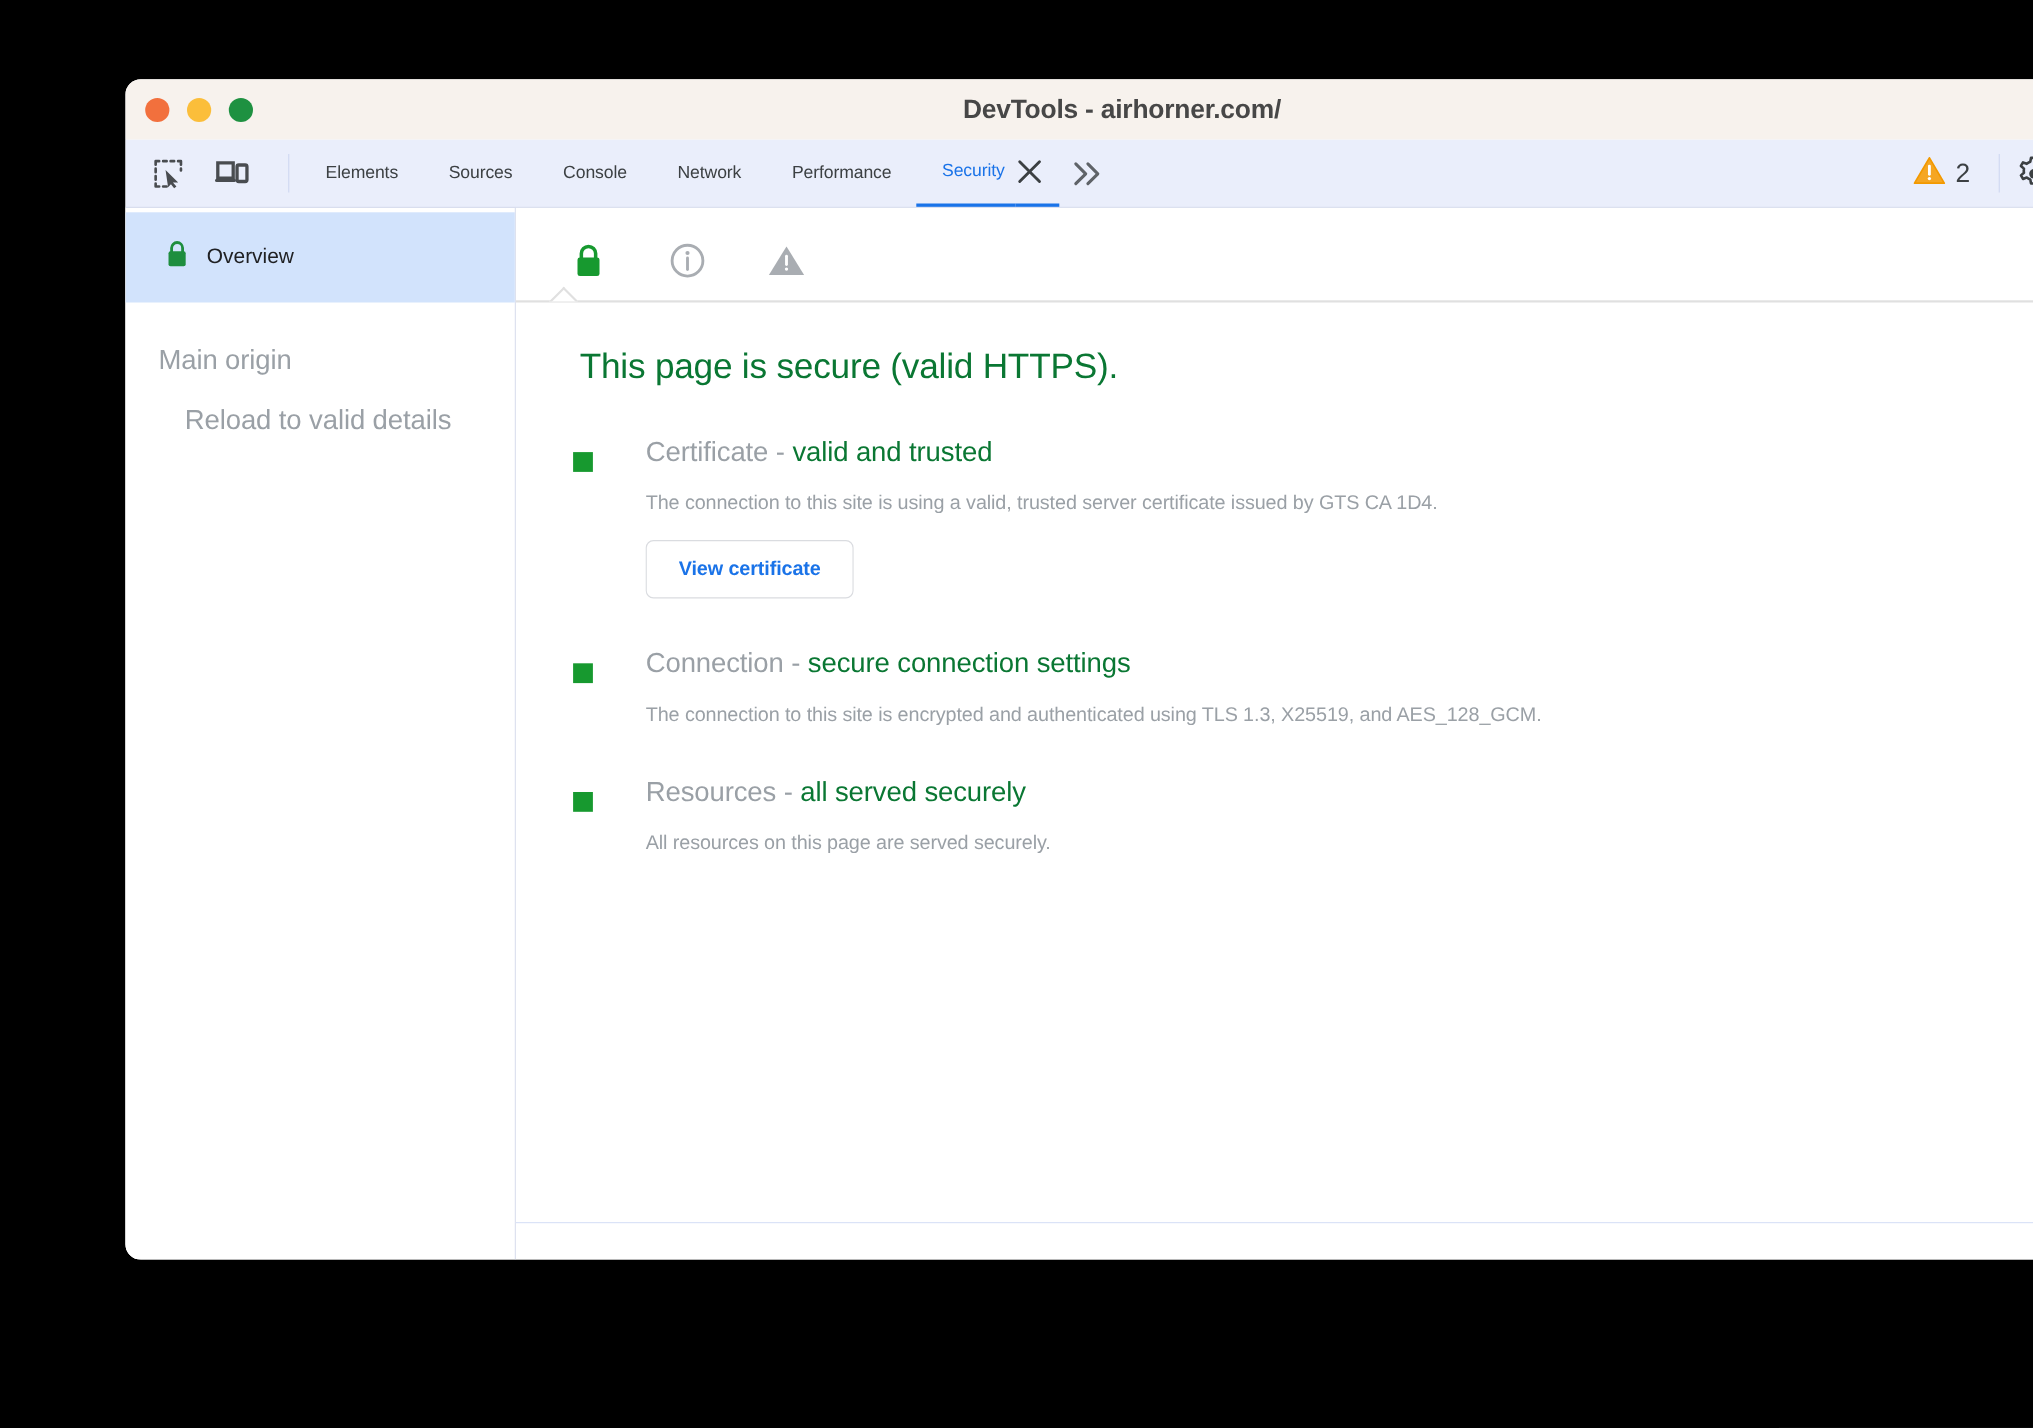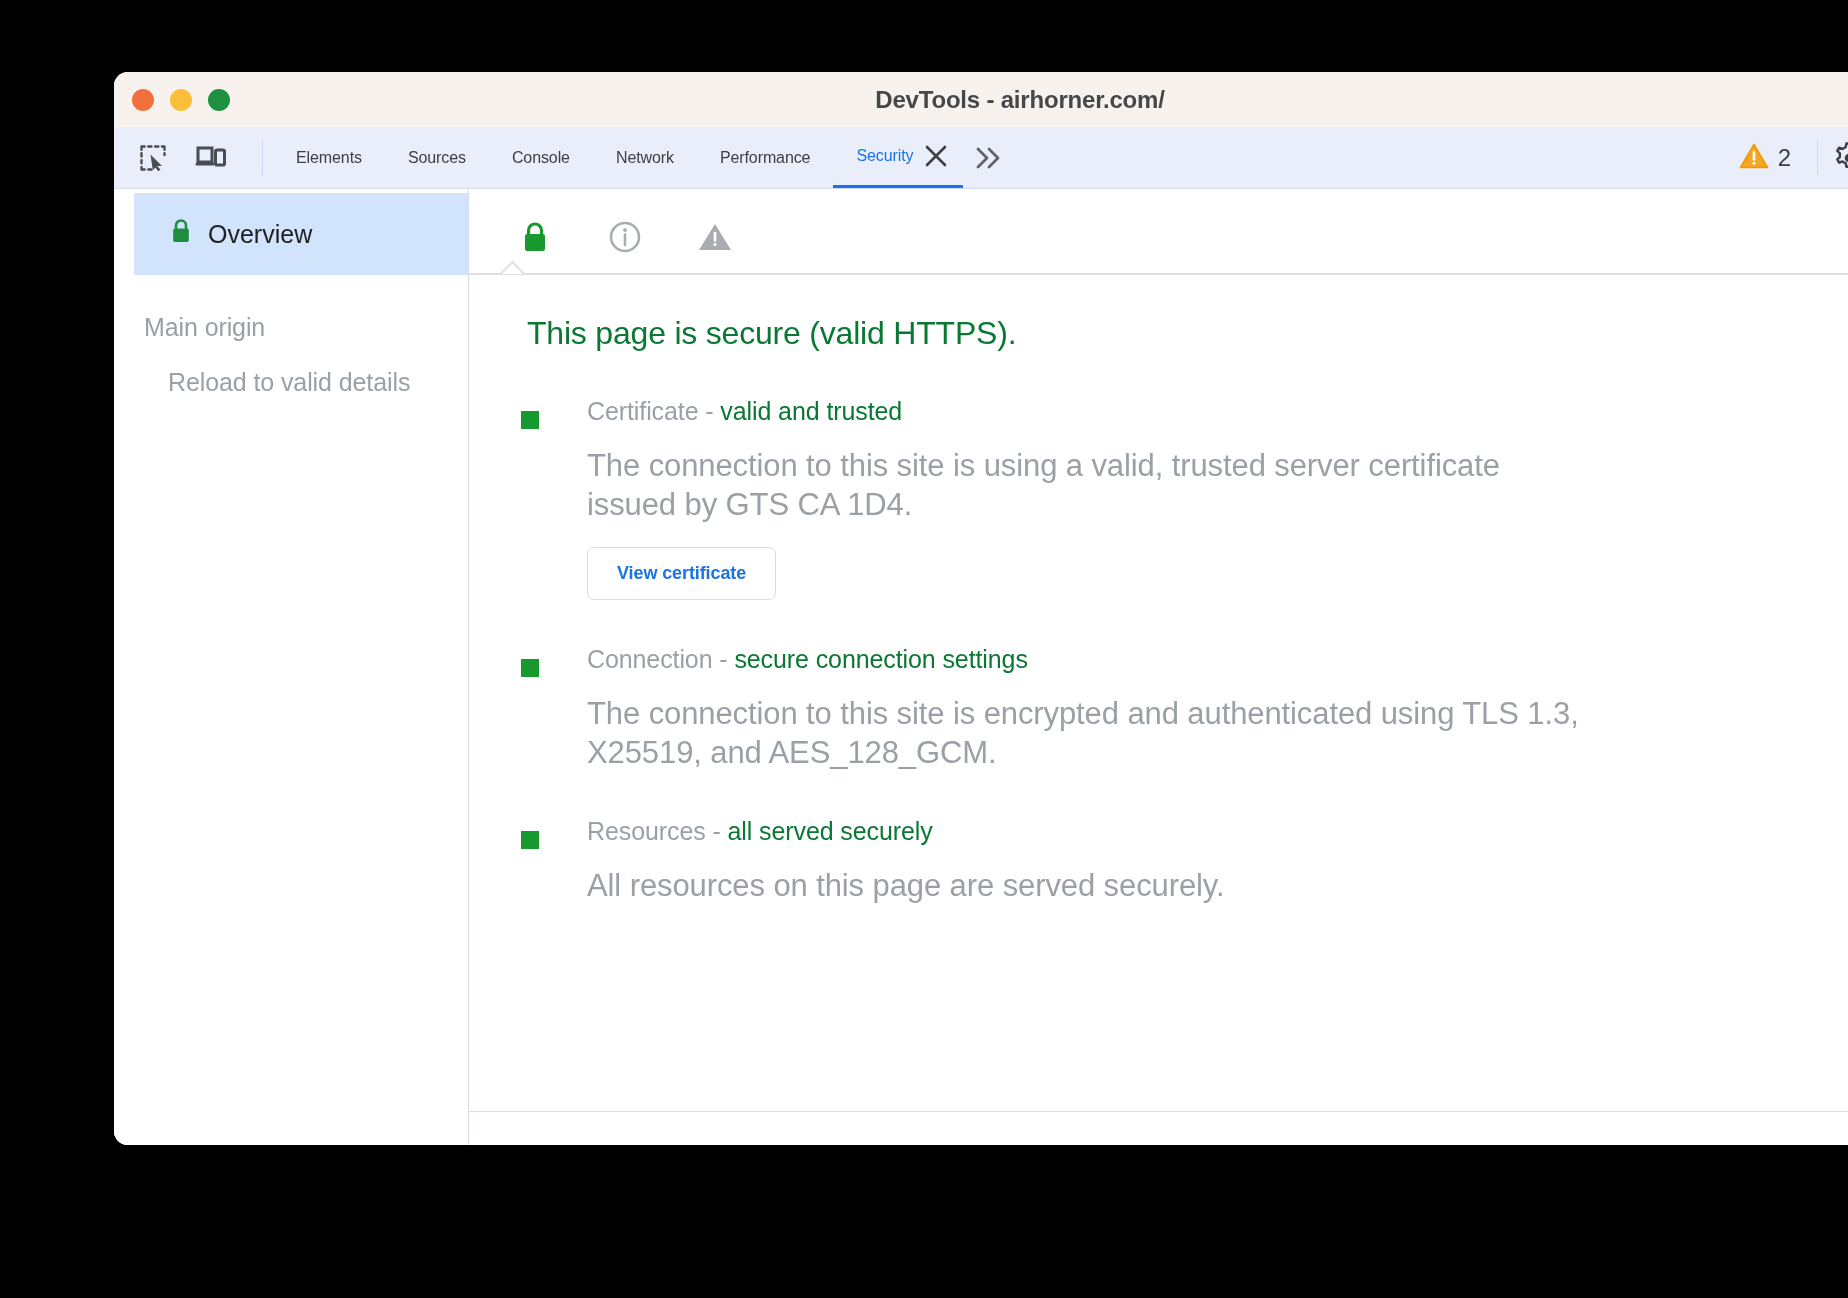--- a/index.html
+++ b/index.html
@@ -148,24 +148,23 @@
     background: #ffffff;
     border-right: 1px solid #d7dced;
     padding-top: 4px;
   }
   .side-item {
     display: flex;
     align-items: center;
     gap: 16px;
     height: 82px;
     padding-left: 36px;
-    font-size: 25px;
+    font-size: 19px;
     color: #202124;
     cursor: pointer;
-    margin-left: 20px;
   }
   .side-item.selected { background: #d2e3fc; }
   .side-group {
     font-size: 25px;
     color: #9aa0a6;
     padding: 38px 0 0 30px;
     letter-spacing: -0.1px;
   }
   .side-sub {
     font-size: 25px;
@@ -239,21 +238,21 @@
     margin: 14px 48px 0 6px;
   }
   .sec-body { flex: 1 1 auto; min-width: 0; }
   .sec-title {
     font-size: 25px;
     color: #9aa0a6;
     letter-spacing: -0.1px;
   }
   .sec-title .state { color: #0a7733; }
   .sec-desc {
-    font-size: 31px;
+    font-size: 18px;
     color: #9aa0a6;
     line-height: 1.27;
     margin-top: 20px;
     max-width: 1002px;
     letter-spacing: -0.1px;
   }
   #view-cert-btn {
     margin-top: 22px;
     background: #ffffff;
     border: 1px solid #dadce0;

